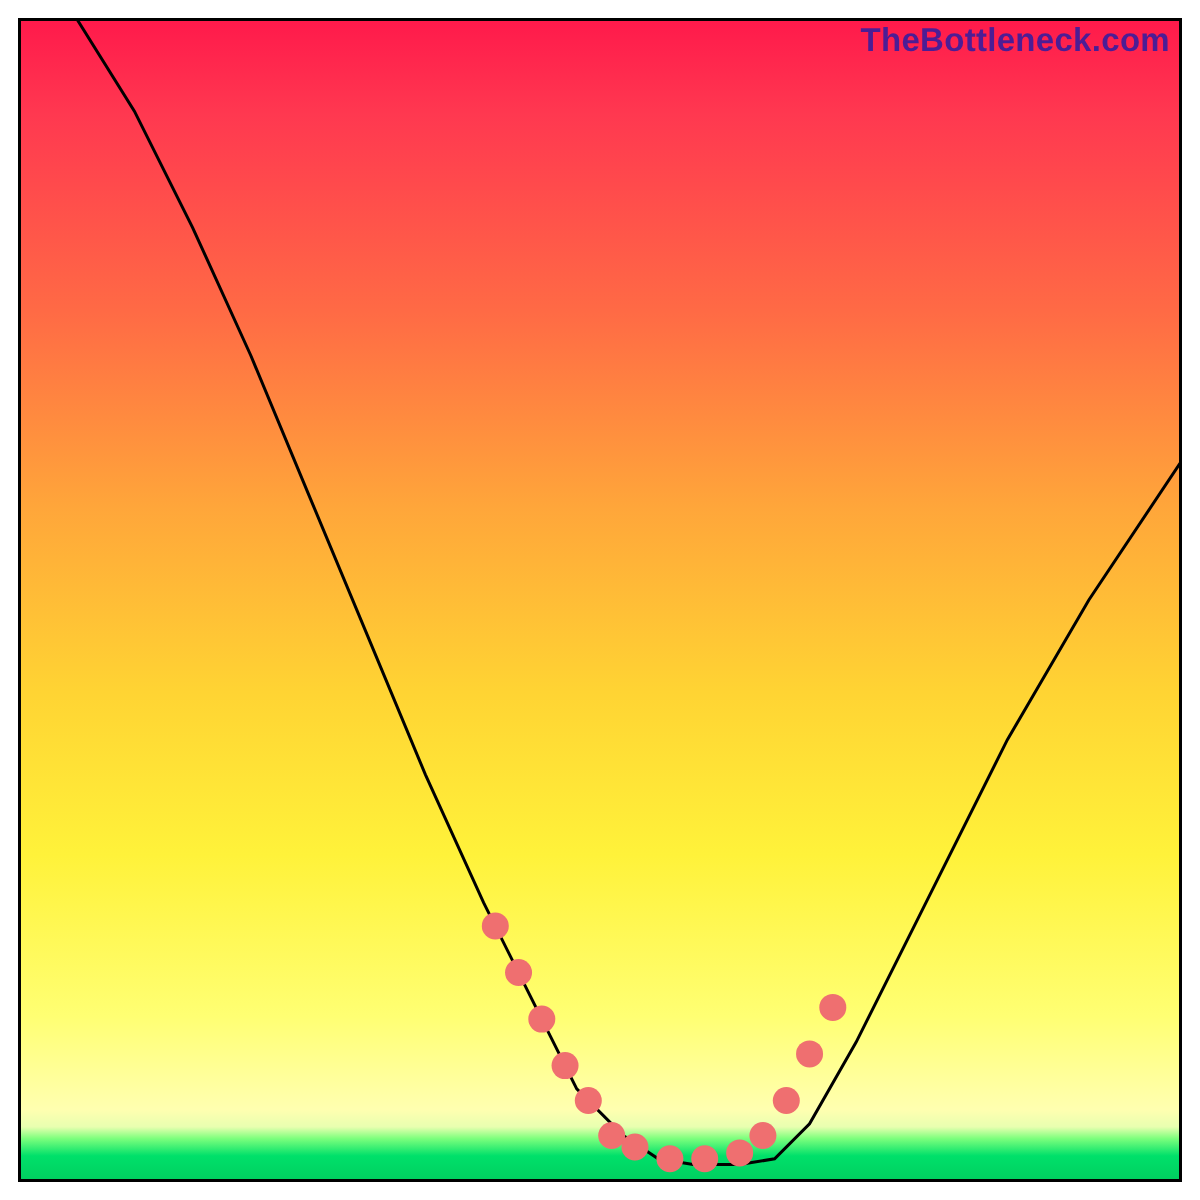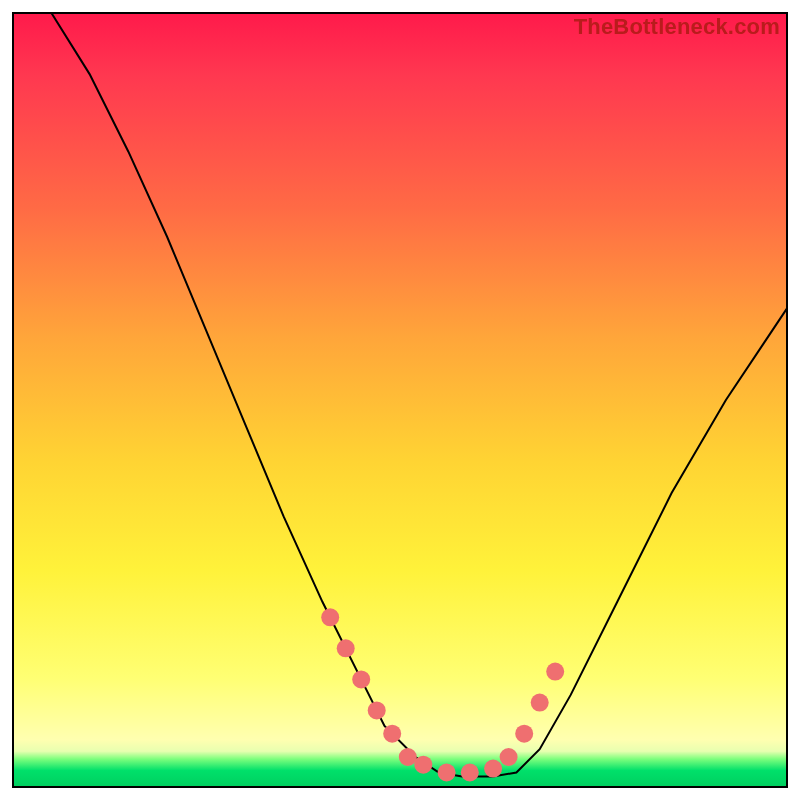--- a/index.html
+++ b/index.html
@@ -40,21 +40,21 @@
       #00e06a 98%,
       #00d060 100%
     );
   }
   .watermark {
     position: absolute;
     top: 14px;
     right: 20px;
     font-size: 22px;
     font-weight: 600;
-    color: #b91c1c;
+    color: #4c1d95;
     letter-spacing: 0.2px;
     user-select: none;
   }
   svg.overlay {
     position: absolute;
     left: 12px;
     top: 12px;
     width: 776px;
     height: 776px;
     pointer-events: none;

